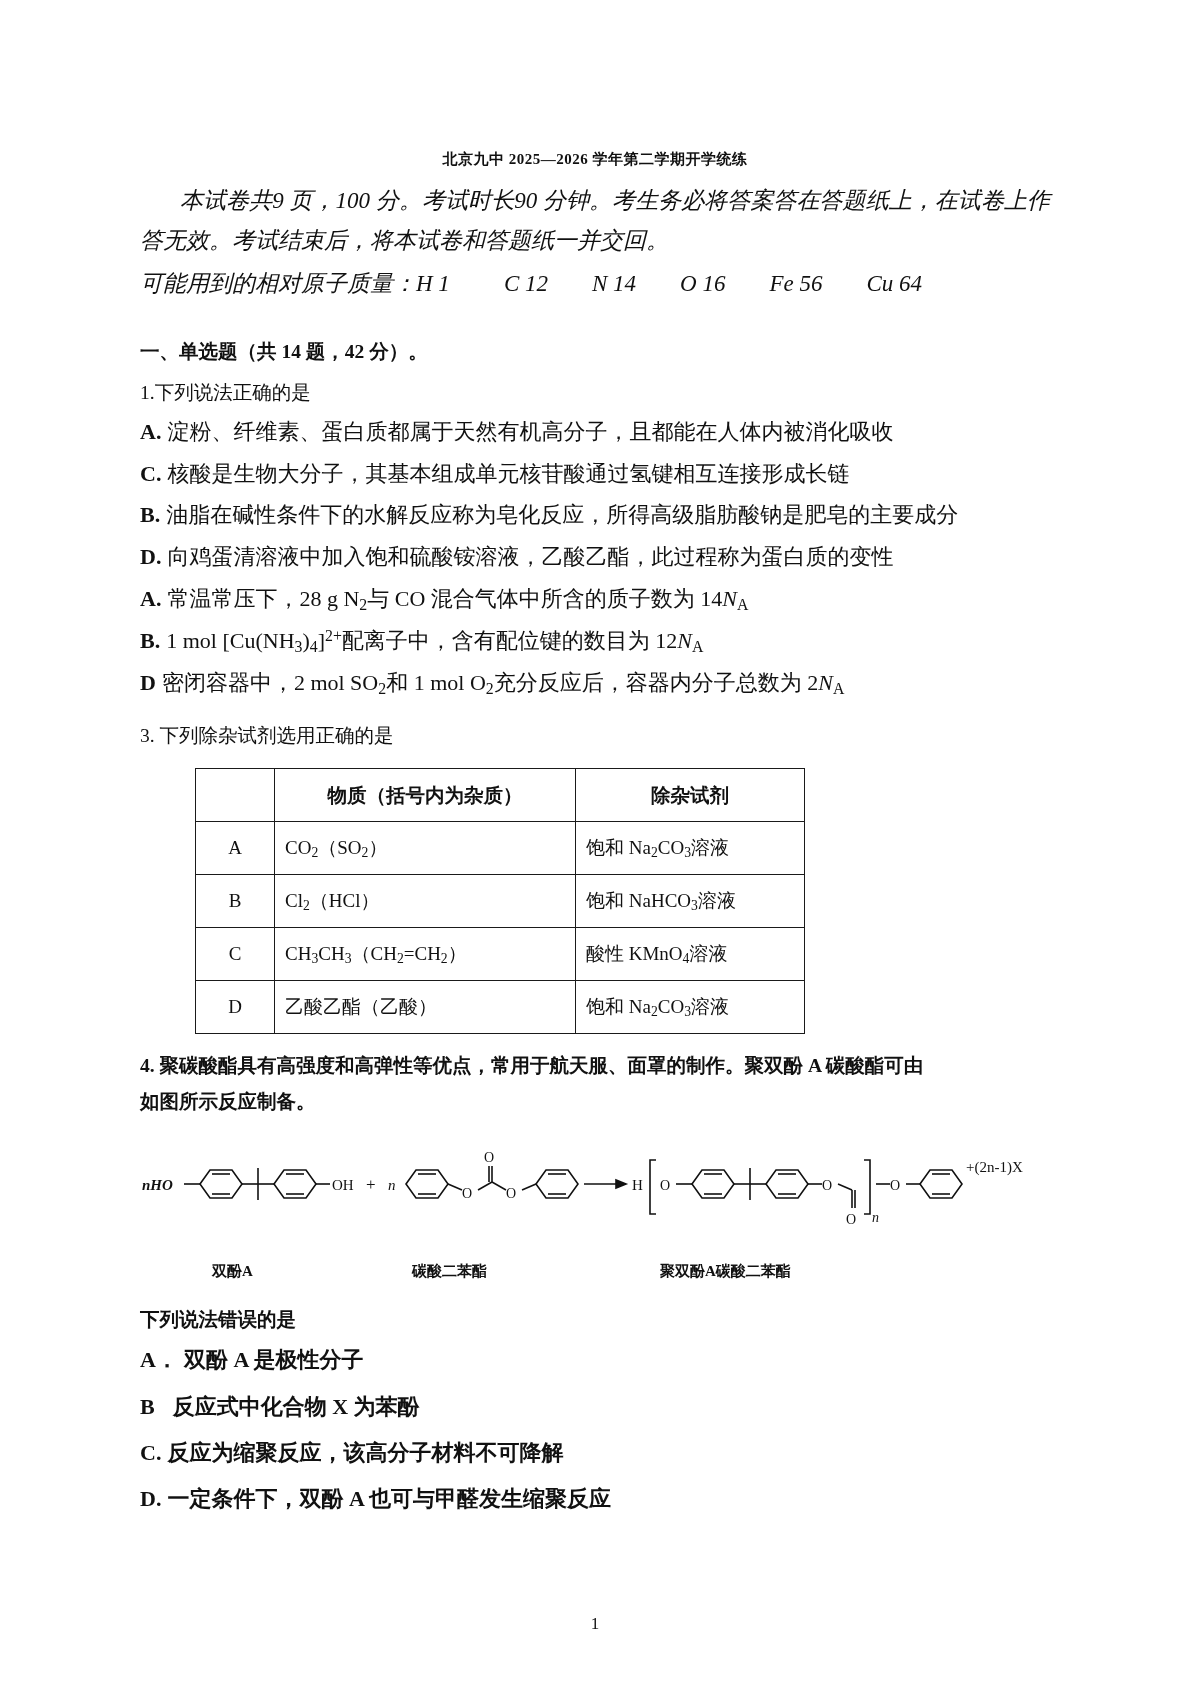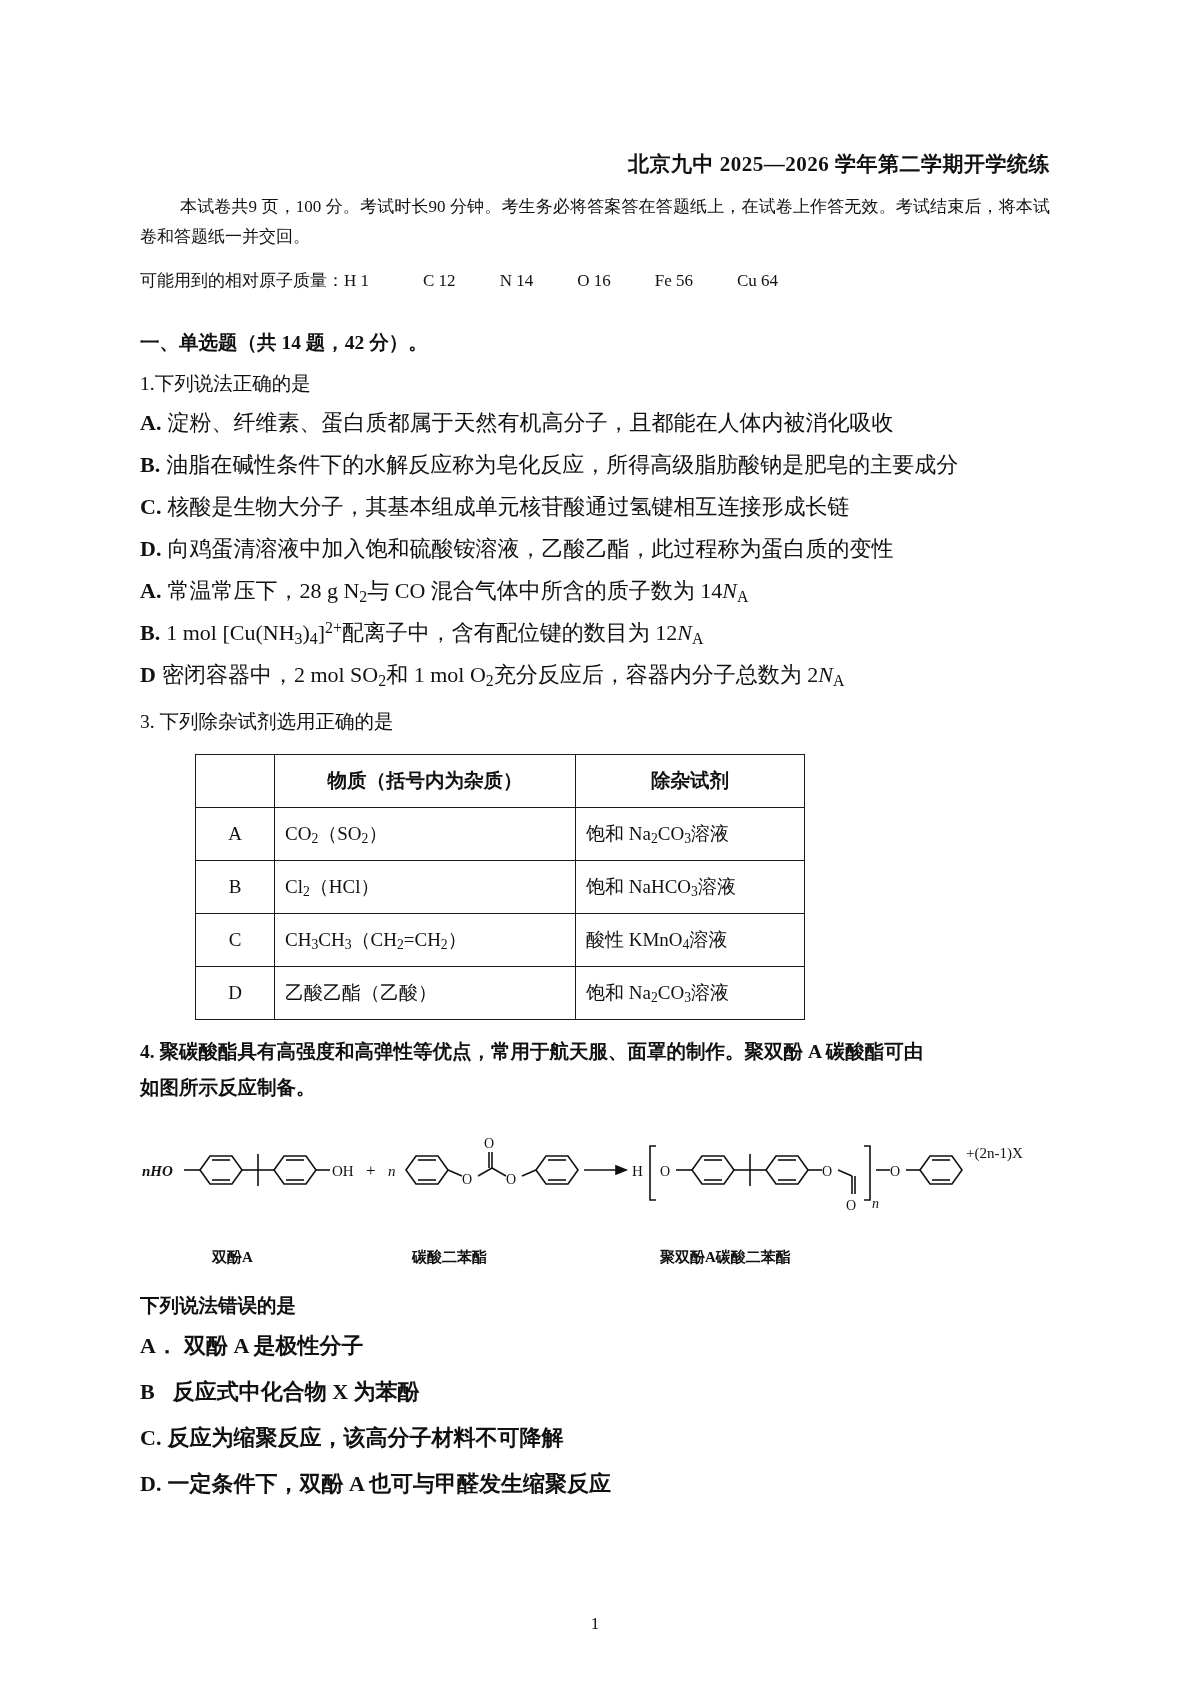--- a/index.html
+++ b/index.html
@@ -15,44 +15,45 @@
     position: relative;
   }
   .page {
     width: 1190px;
     height: 1682px;
     box-sizing: border-box;
     padding: 150px 140px 40px 140px;
     position: relative;
   }
   .title {
-    text-align: right;
-    font-size: 21px;
+    text-align: center;
+    font-size: 15px;
     font-weight: 600;
     letter-spacing: 0.5px;
     margin-bottom: 12px;
   }
   .subtitle-row {
     display: flex;
     justify-content: center;
     align-items: baseline;
     gap: 120px;
     font-size: 21px;
     font-weight: 700;
     margin-bottom: 16px;
   }
   .subtitle-date {
     font-weight: 500;
     font-size: 20px;
   }
   p.body-text {
-    font-size: 17px;
+    font-size: 23px;
     line-height: 1.75;
-    margin: 14px 0 2px 0;
+    margin: 0 0 2px 0;
     text-align: justify;
+    font-style: italic;
   }
   .indent {
     text-indent: 40px;
   }
   .section-head {
     font-size: 19.5px;
     font-weight: 700;
     margin: 34px 0 10px 0;
   }
   .q-line {
@@ -140,29 +141,29 @@
   <p class="body-text indent">本试卷共9 页，100 分。考试时长90 分钟。考生务必将答案答在答题纸上，在试卷上作答无效。考试结束后，将本试卷和答题纸一并交回。</p>
 
   <p class="body-text">
     <span>可能用到的相对原子质量：</span><span style="display:inline-block;width:0"></span><span>H 1</span><span style="display:inline-block;width:54px"></span><span>C 12</span><span style="display:inline-block;width:44px"></span><span>N 14</span><span style="display:inline-block;width:44px"></span><span>O 16</span><span style="display:inline-block;width:44px"></span><span>Fe 56</span><span style="display:inline-block;width:44px"></span><span>Cu 64</span>
   </p>
 
   <div class="section-head">一、单选题（共 14 题，42 分）。</div>
 
   <p class="q-line">1.下列说法正确的是</p>
   <p class="opt"><span class="ltr">A.</span><span>淀粉、纤维素、蛋白质都属于天然有机高分子，且都能在人体内被消化吸收</span></p>
+  <p class="opt"><span class="ltr">C.</span><span>核酸是生物大分子，其基本组成单元核苷酸通过氢键相互连接形成长链</span></p>
   <p class="opt"><span class="ltr">B.</span><span>油脂在碱性条件下的水解反应称为皂化反应，所得高级脂肪酸钠是肥皂的主要成分</span></p>
-  <p class="opt"><span class="ltr">C.</span><span>核酸是生物大分子，其基本组成单元核苷酸通过氢键相互连接形成长链</span></p>
   <p class="opt"><span class="ltr">D.</span><span>向鸡蛋清溶液中加入饱和硫酸铵溶液，乙酸乙酯，此过程称为蛋白质的变性</span></p>
 
   <p class="opt"><span class="ltr">A.</span><span>常温常压下，28 g N<sub>2</sub>与 CO 混合气体中所含的质子数为 14<i>N</i><sub>A</sub></span></p>
   <p class="opt"><span class="ltr">B.</span><span>1 mol [Cu(NH<sub>3</sub>)<sub>4</sub>]<sup>2+</sup>配离子中，含有配位键的数目为 12<i>N</i><sub>A</sub></span></p>
   <p class="opt"><span class="ltr">D</span><span>密闭容器中，2 mol SO<sub>2</sub>和 1 mol O<sub>2</sub>充分反应后，容器内分子总数为 2<i>N</i><sub>A</sub></span></p>
 
-  <p class="q-line" style="margin-top:8px">3. 下列除杂试剂选用正确的是</p>
+  <p class="q-line" style="margin-top:14px">3. 下列除杂试剂选用正确的是</p>
 
   <table class="purify">
     <thead>
       <tr>
         <th class="col-letter"></th>
         <th class="col-sub">物质（括号内为杂质）</th>
         <th class="col-reagent">除杂试剂</th>
       </tr>
     </thead>
     <tbody>

